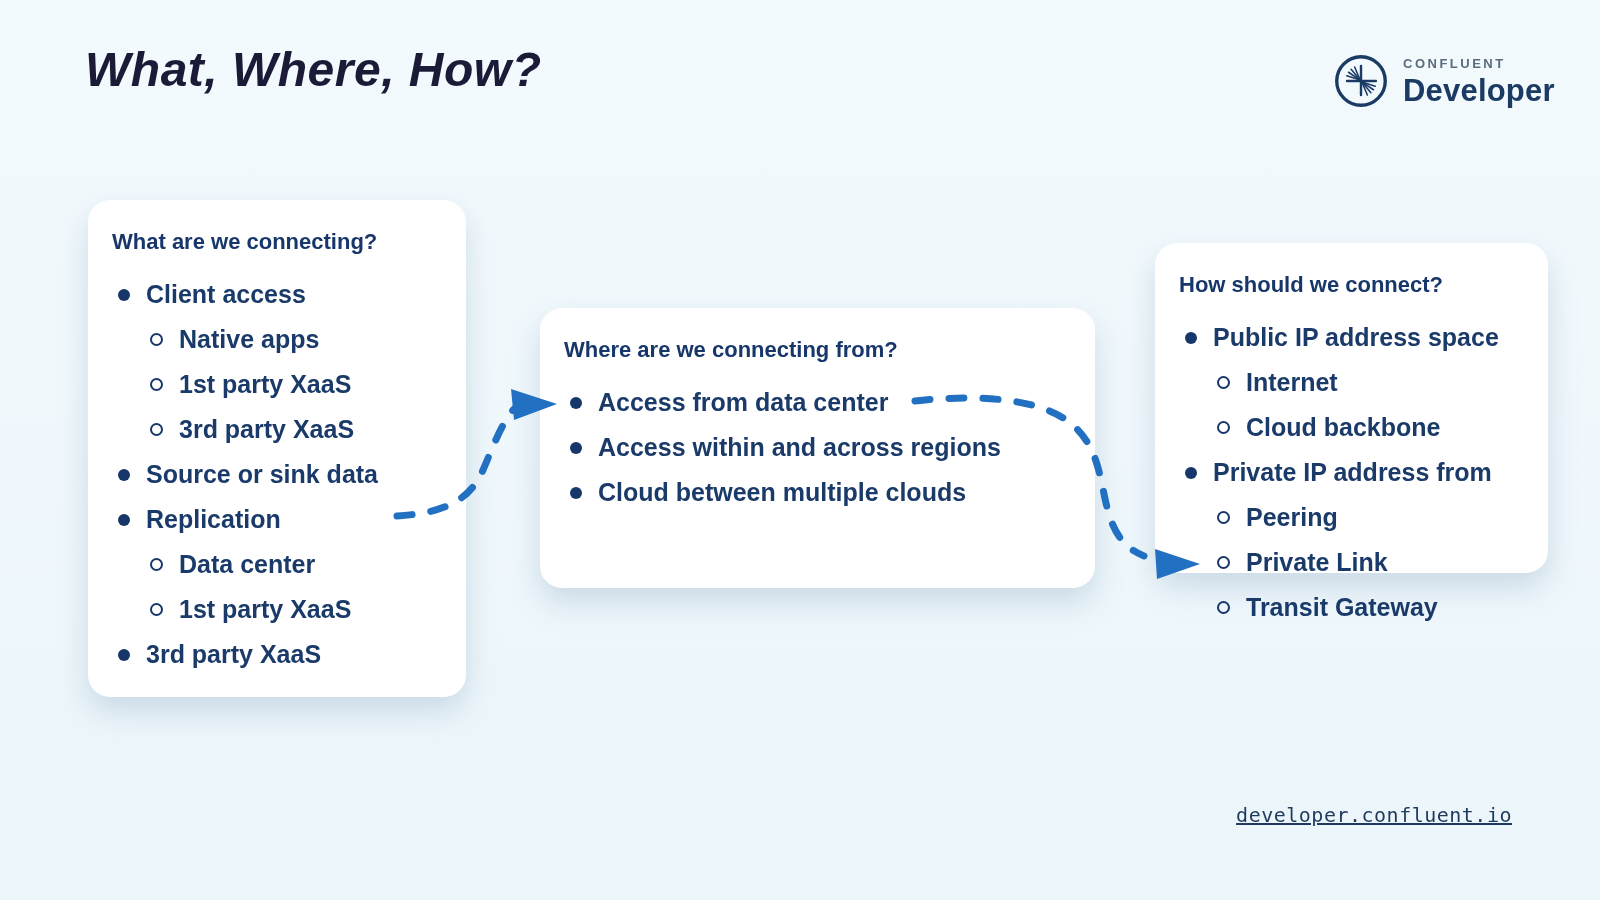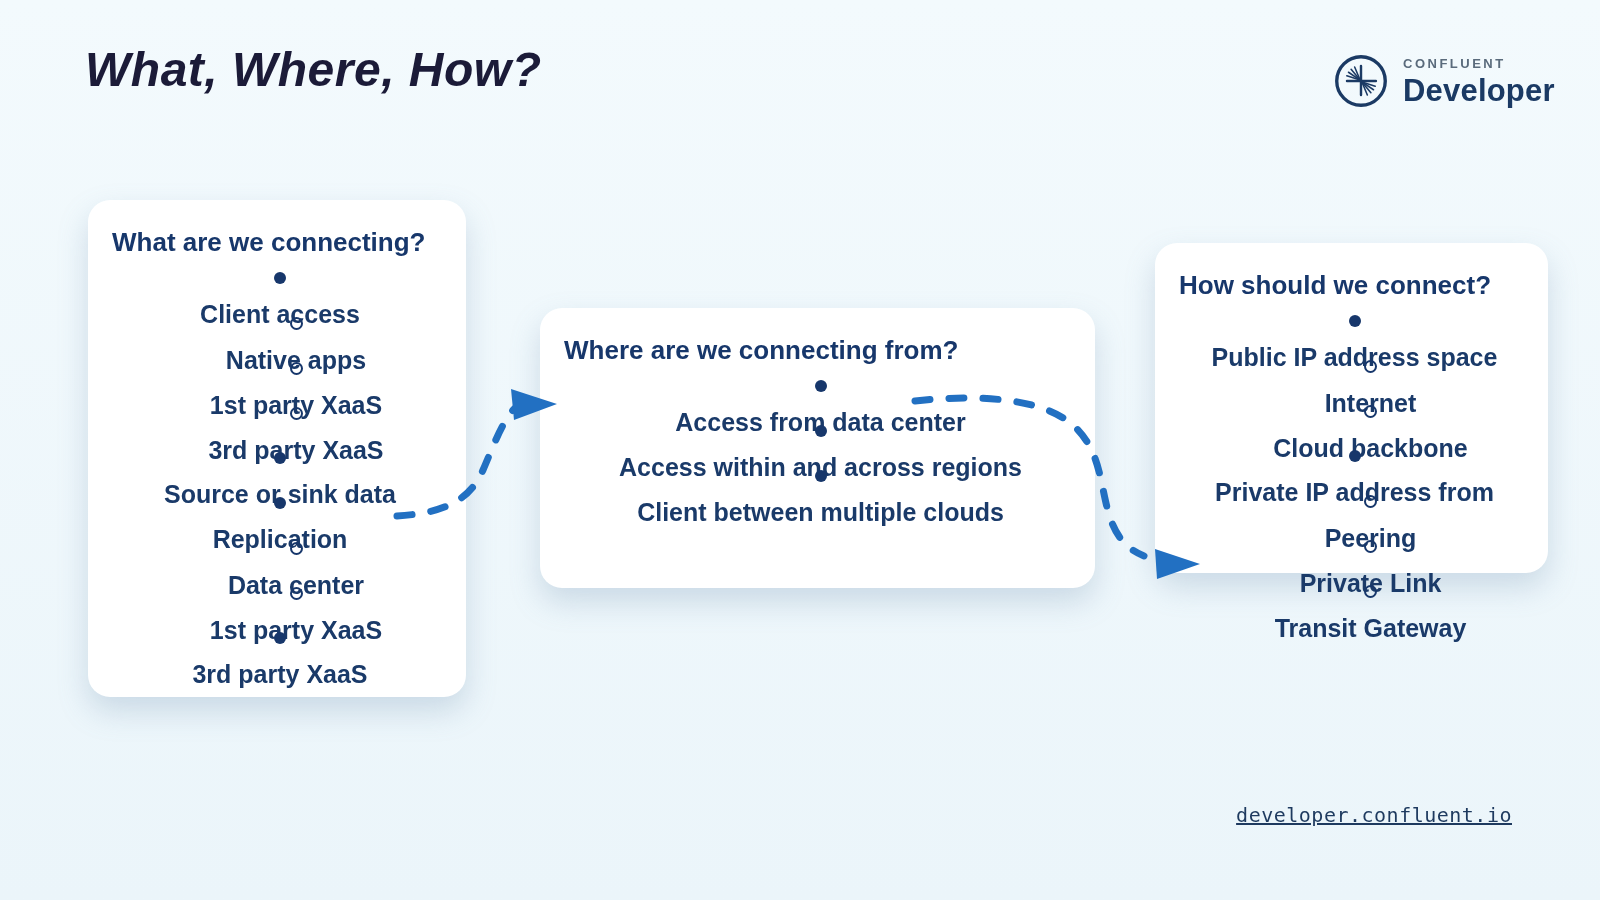--- a/index.html
+++ b/index.html
@@ -33,26 +33,26 @@
   .card {
     position:absolute; background:#ffffff; border-radius:22px;
     box-shadow:0 14px 30px rgba(110,145,175,.28);
     padding:26px 24px 0 24px;
   }
   #card-what  { left:88px;   top:200px; width:378px; height:497px; }
   #card-where { left:540px;  top:308px; width:555px; height:280px; }
   #card-how   { left:1155px; top:243px; width:393px; height:330px; }
 
   .card h2 {
-    font-size:26px; line-height:32px; font-weight:bold; color:#17376b;
+    font-size:22px; line-height:32px; font-weight:bold; color:#17376b;
   }
   .card ul { list-style:none; margin-top:14px; }
   .card li {
     height:45px; display:flex; align-items:center; gap:16px;
-    font-size:25px; font-weight:600; color:#1a3a69; white-space:nowrap;flex-direction:column;
+    font-size:25px; font-weight:600; color:#1a3a69; white-space:nowrap;
   }
   .lvl1 { padding-left:6px; }
   .lvl2 { padding-left:38px; }
   .dot  { width:12px; height:12px; border-radius:50%; background:#17376b; flex:none; }
   .ring { width:13px; height:13px; border-radius:50%; border:2.5px solid #17376b; flex:none; }
 
   
   #connector-layer {
     position:absolute; left:0; top:0; width:1600px; height:900px;
     pointer-events:none;
@@ -142,21 +142,21 @@
     <li class="lvl1">
         <span class="dot"></span>
         <span>Access from data center</span>
       </li>
     <li class="lvl1">
         <span class="dot"></span>
         <span>Access within and across regions</span>
       </li>
     <li class="lvl1">
         <span class="dot"></span>
-        <span>Client between multiple clouds</span>
+        <span>Cloud between multiple clouds</span>
       </li>
   </ul>
 </section>
 
 <section class="card" id="card-how">
   <h2>How should we connect?</h2>
   <ul>
     <li class="lvl1">
         <span class="dot"></span>
         <span>Public IP address space</span>

